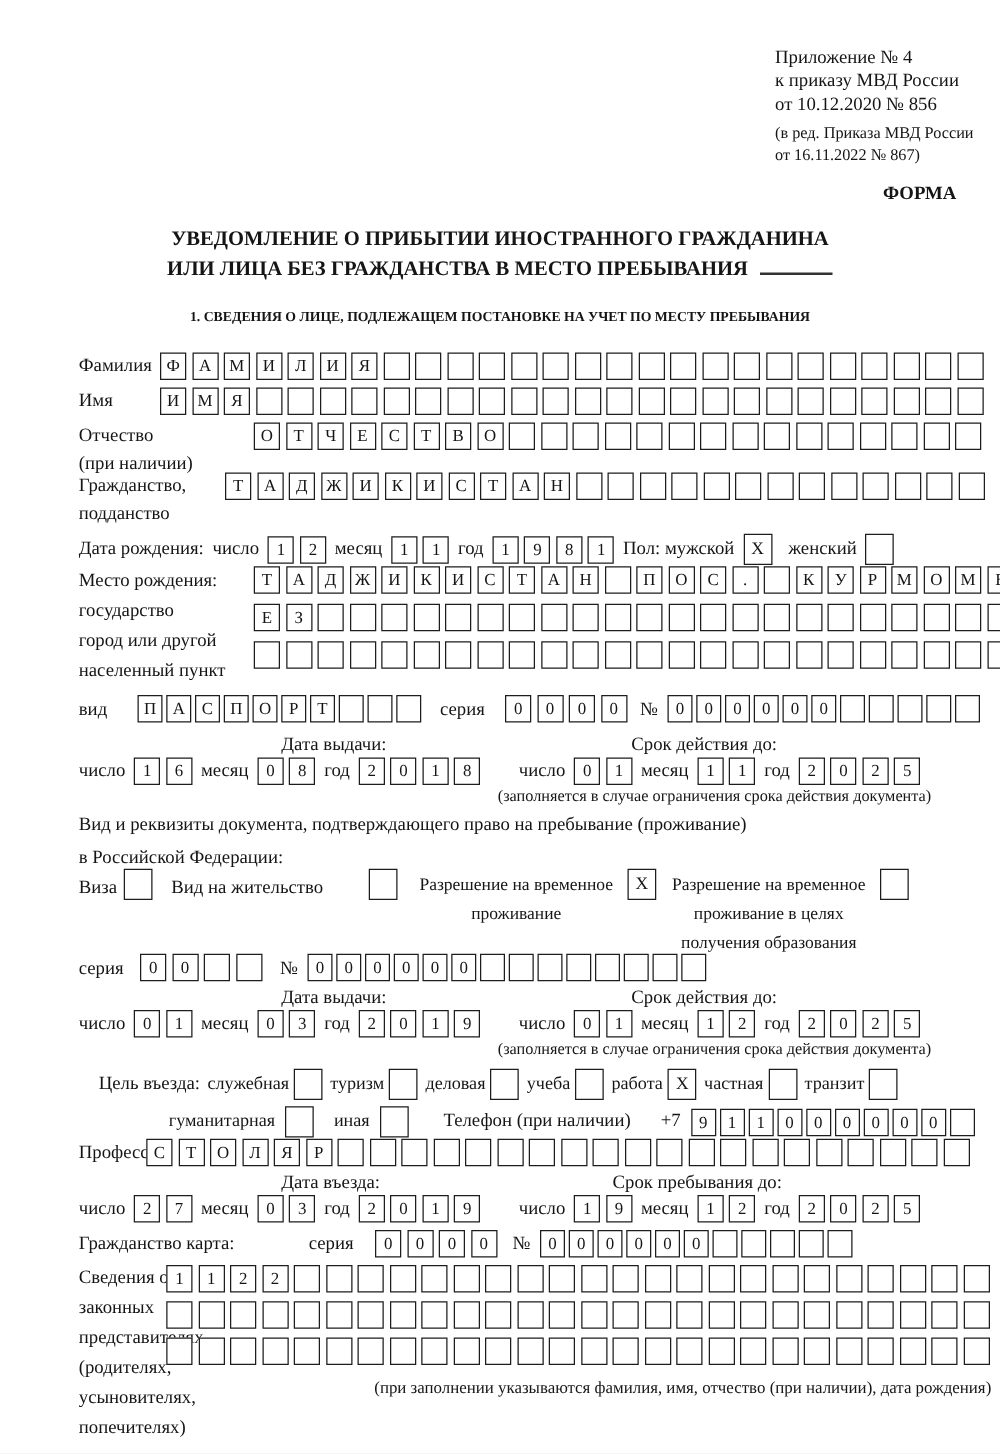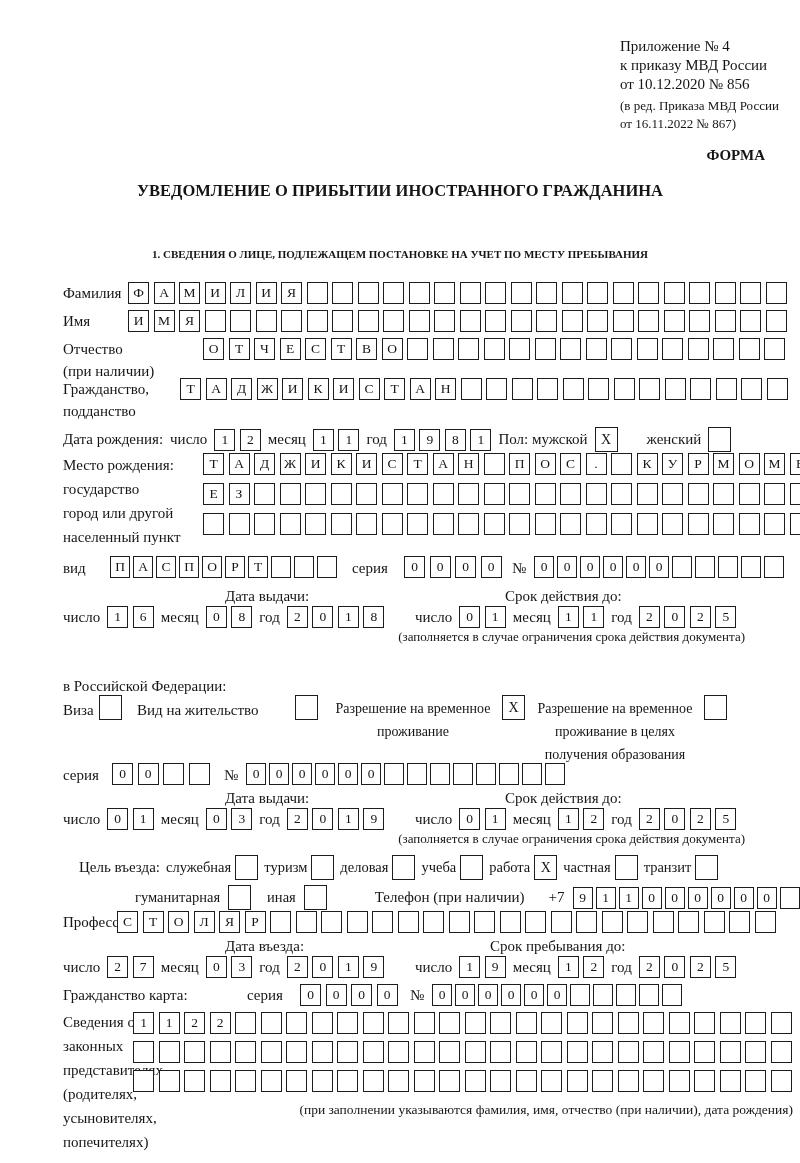--- a/index.html
+++ b/index.html
@@ -28,20 +28,21 @@
 <div class="sheet">
 
   <div class="abs lbl" style="left:620px;top:38px">Приложение № 4</div>
   <div class="abs lbl" style="left:620px;top:57px">к приказу МВД России</div>
   <div class="abs lbl" style="left:620px;top:76px">от 10.12.2020 № 856</div>
   <div class="abs sm" style="left:620px;top:98px">(в ред. Приказа МВД России</div>
   <div class="abs sm" style="left:620px;top:116px">от 16.11.2022 № 867)</div>
   <div class="abs lbl b" style="right:35px;top:147px">ФОРМА</div>
 
   <div class="abs ctr b" style="top:181px;font-size:16.5px">УВЕДОМЛЕНИЕ О ПРИБЫТИИ ИНОСТРАННОГО ГРАЖДАНИНА</div>
+  <div class="abs ctr b" style="top:204px;font-size:16.5px"><span>ИЛИ ЛИЦА БЕЗ ГРАЖДАНСТВА В МЕСТО ПРЕБЫВАНИЯ</span><span class="blank"></span></div>
 
   <div class="abs ctr b" style="top:248px;font-size:11px">1. СВЕДЕНИЯ О ЛИЦЕ, ПОДЛЕЖАЩЕМ ПОСТАНОВКЕ НА УЧЕТ ПО МЕСТУ ПРЕБЫВАНИЯ</div>
 
   <div class="abs lbl" style="left:63px;top:285px">Фамилия</div>
   <div class="abs boxes" style="left:128px;top:282px">
       <div class="cell">Ф</div>
       <div class="cell">А</div>
       <div class="cell">М</div>
       <div class="cell">И</div>
       <div class="cell">Л</div>
@@ -169,21 +170,21 @@
       </div>
     <span class="lbl">год</span>
     <div class="boxes">
         <div class="cell">1</div>
         <div class="cell">9</div>
         <div class="cell">8</div>
         <div class="cell">1</div>
       </div>
     <span class="lbl" style="">Пол: мужской</span>
     <span class="cb">X</span>
-    <span class="lbl" style="margin-left:22px">женский</span>
+    <span class="lbl" style="margin-left:6px">женский</span>
     <span class="cb"></span>
   </div>
 
   <div class="abs lbl" style="left:63px;top:457px">Место рождения:</div>
   <div class="abs lbl" style="left:63px;top:481px">государство</div>
   <div class="abs lbl" style="left:63px;top:505px">город или другой</div>
   <div class="abs lbl" style="left:63px;top:529px">населенный пункт</div>
   <div class="abs boxes" style="left:203px;top:453px">
       <div class="cell">Т</div>
       <div class="cell">А</div>
@@ -334,20 +335,21 @@
     <span class="lbl">год</span>
     <div class="boxes">
         <div class="cell">2</div>
         <div class="cell">0</div>
         <div class="cell">2</div>
         <div class="cell">5</div>
       </div>
   </div>
   <div class="abs sm" style="right:55px;top:629px">(заполняется в случае ограничения срока действия документа)</div>
 
+  <div class="abs lbl" style="left:63px;top:652px">Вид и реквизиты документа, подтверждающего право на пребывание (проживание)</div>
   <div class="abs lbl" style="left:63px;top:678px">в Российской Федерации:</div>
 
   <div class="abs lbl" style="left:63px;top:702px">Виза</div>
   <div class="abs cb" style="left:99px;top:695px"></div>
   <div class="abs lbl" style="left:137px;top:702px">Вид на жительство</div>
   <div class="abs cb" style="left:295px;top:695px"></div>
 
   <div class="abs wrapblock" style="left:330px;top:697px;width:166px">
     <div>Разрешение на временное</div>
     <div>проживание</div>
@@ -459,21 +461,21 @@
       <span class="lbl14">транзит</span>
       <span class="cb"></span>
     </span>
   </div>
 
   <div class="abs flexrow" style="left:135px;top:885px;gap:8px">
     <span class="lbl14">гуманитарная</span>
     <span class="cb"></span>
     <span class="lbl14" style="margin-left:8px">иная</span>
     <span class="cb"></span>
-    <span class="lbl" style="margin-left:40px">Телефон (при наличии)</span>
+    <span class="lbl" style="margin-left:20px">Телефон (при наличии)</span>
     <span class="lbl" style="margin-left:16px">+7</span>
     <div class="boxes tight">
         <div class="cell">9</div>
         <div class="cell">1</div>
         <div class="cell">1</div>
         <div class="cell">0</div>
         <div class="cell">0</div>
         <div class="cell">0</div>
         <div class="cell">0</div>
         <div class="cell">0</div>

